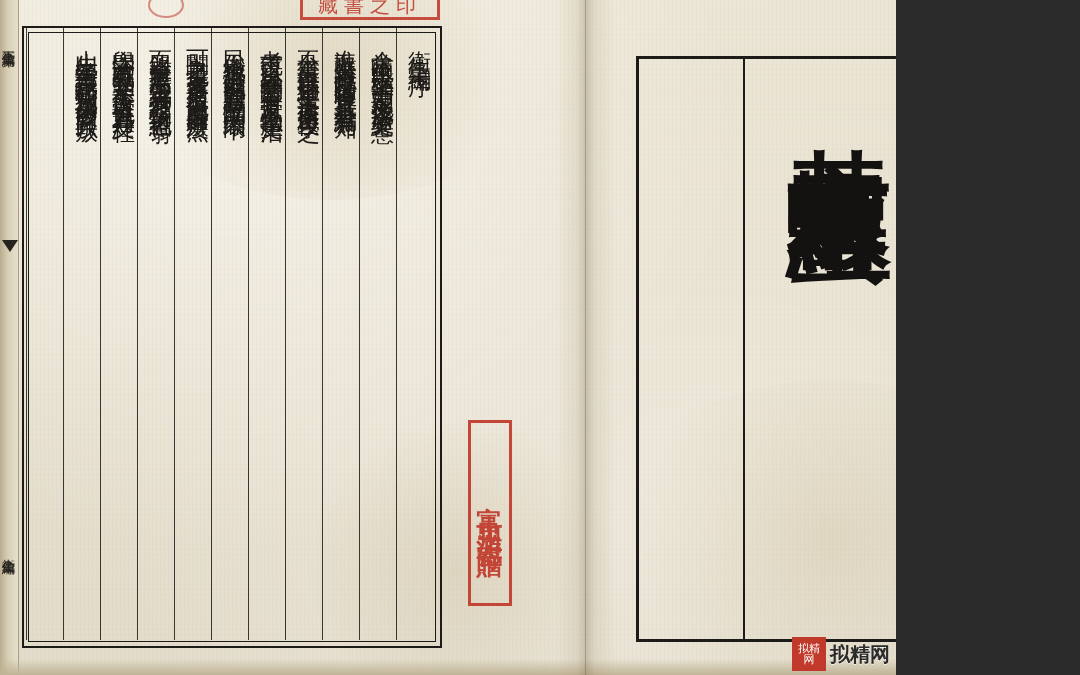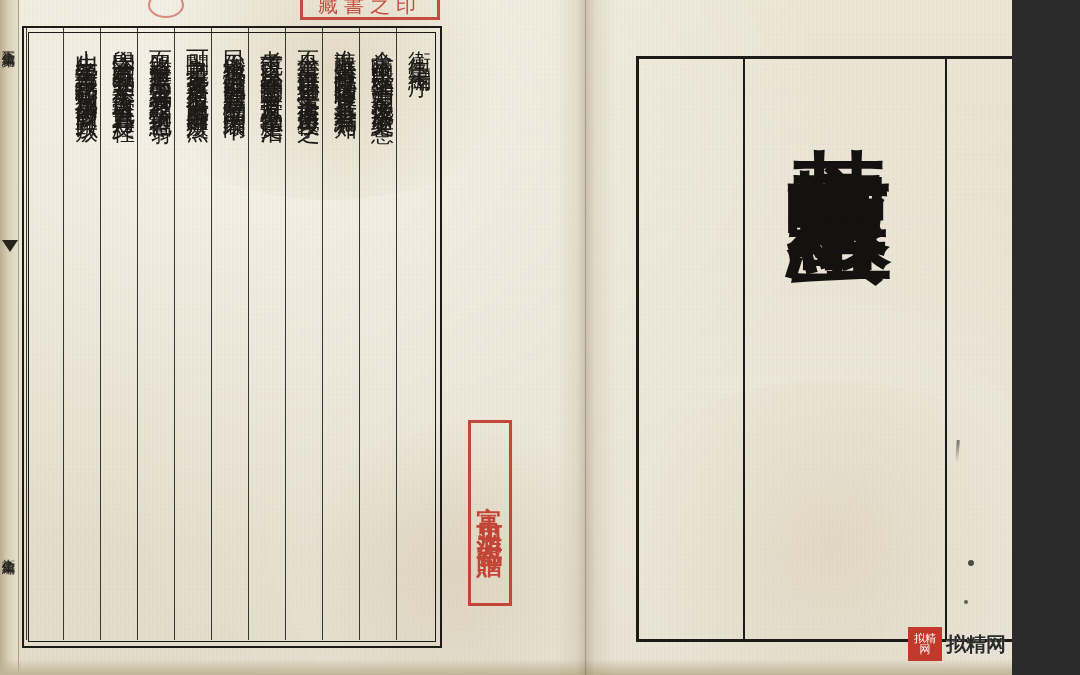--- a/index.html
+++ b/index.html
@@ -2,21 +2,21 @@
 <html><head>
 <meta charset="utf-8">
 <style>
   html, body {
     margin: 0;
     padding: 0;
     background: #2b2b2b;
   }
   #page {
     position: relative;
-    width: 1012px;
+    width: 896px;
     height: 675px;
     overflow: hidden;
     background: #5eead4;
     font-family: "DejaVu Serif", serif;
   }
 
   
   .paper-base {
     position: absolute;
     inset: 0;
@@ -276,21 +276,21 @@
   .seal-vert .vtext {
     color: #c0392b;
     font-size: 26px;
     letter-spacing: 9px;
     font-weight: 700;
   }
 
   
   .watermark {
     position: absolute;
-    right: 6px; bottom: 14px;
+    right: 6px; bottom: 4px;
     display: flex;
     align-items: center;
     gap: 4px;
     font-family: "Liberation Sans", sans-serif;
     margin-top: 48px;
   }
   .wm-badge {
     width: 34px; height: 34px;
     background: #c0392b;
     color: #fff;

